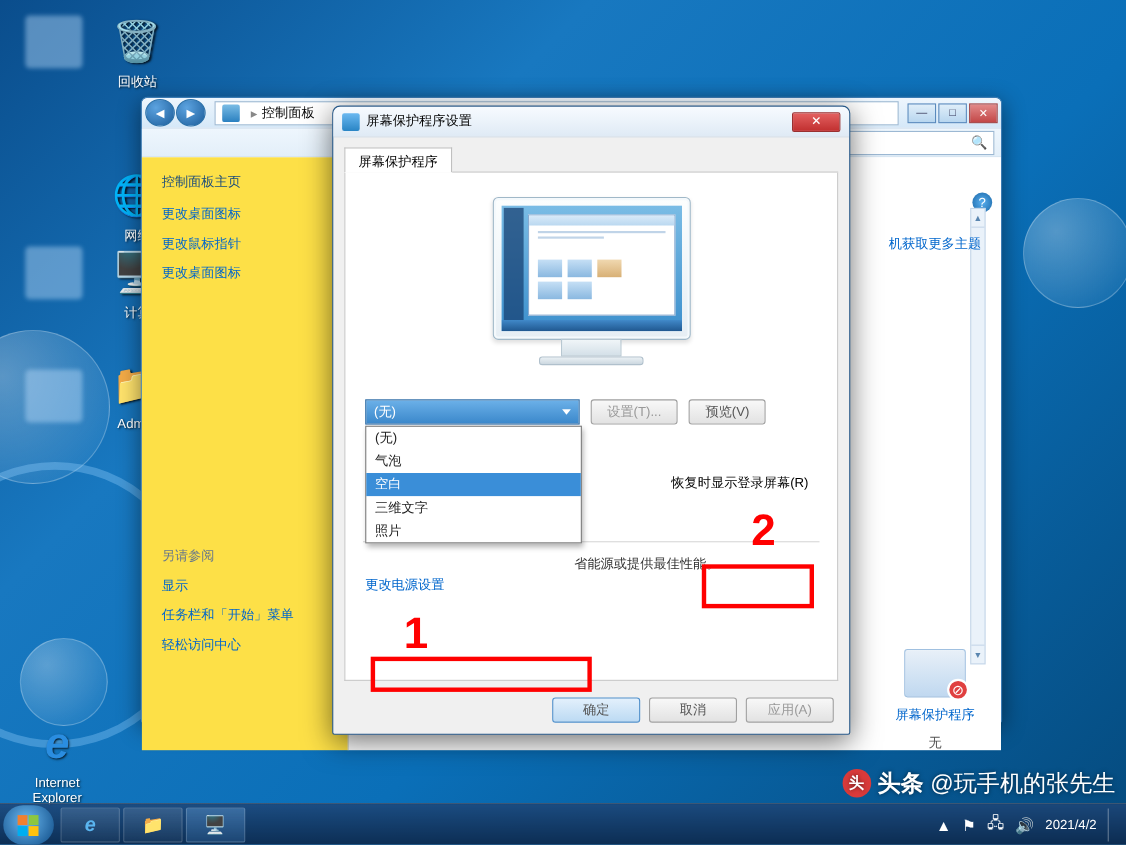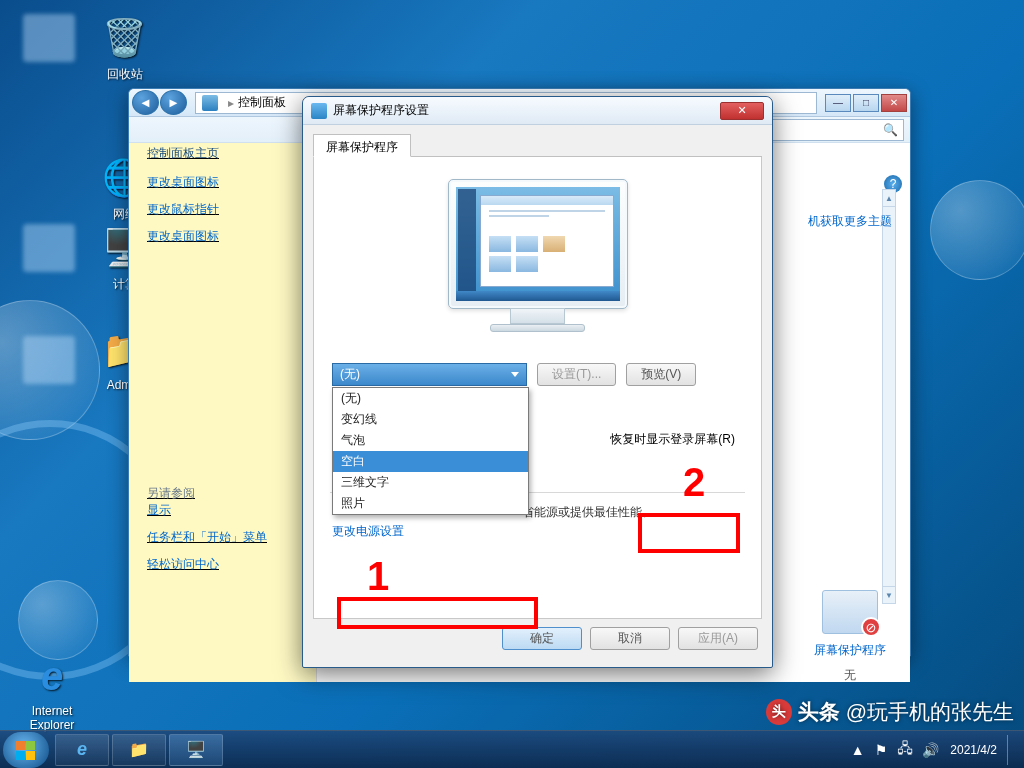--- a/index.html
+++ b/index.html
@@ -12,24 +12,24 @@
 .cp-titlebar{height:28px;background:linear-gradient(#eef6fd,#d5e8f8);border-radius:6px 6px 0 0;display:flex;align-items:center;padding:0 3px;border-bottom:1px solid #b0c8e0;}
 .nav-btns{display:flex;gap:1px;margin-right:8px;}
 .nav-btn{width:27px;height:25px;border-radius:50%;background:radial-gradient(circle at 35% 30%,#5ca3e0,#1c5d9a);border:1px solid #2a70a8;display:flex;align-items:center;justify-content:center;color:#fff;font-size:13px;}
 .breadcrumb{flex:1;height:22px;background:#fff;border:1px solid #9cb8d3;display:flex;align-items:center;padding:0 6px;font-size:12px;}
 .bc-ico{width:16px;height:16px;background:linear-gradient(#7abce5,#2a80c0);margin-right:6px;border-radius:2px;}
 .win-btns{display:flex;margin-left:6px;}
 .win-btn{width:26px;height:18px;margin-left:2px;border:1px solid #5a8abd;background:linear-gradient(#e0eef9,#b8d6ef);display:flex;align-items:center;justify-content:center;font-size:10px;color:#335;}
 .win-btn.close{background:linear-gradient(#e28a8a,#c34848);color:#fff;border-color:#a34040;}
 .searchbox{width:175px;height:22px;background:#fff;border:1px solid #9cb8d3;margin-left:6px;display:flex;align-items:center;font-size:12px;color:#888;padding:0 5px;}
 .cp-body{display:flex;height:calc(100% - 28px);}
-.cp-side{width:188px;background:#fef9c3;border-right:1px solid #e0e0e0;padding:2px 18px;font-size:12px;text-decoration:underline;}
+.cp-side{width:188px;background:#fde047;border-right:1px solid #e0e0e0;padding:14px 18px;font-size:12px;}
 .cp-side .hd{color:#1a4c7c;margin-bottom:12px;}
 .cp-side a{display:block;color:#0066cc;margin-bottom:10px;cursor:pointer;}
-.cp-side .see{color:#6a7a8a;margin-top:240px;margin-bottom:0;}
+.cp-side .see{color:#6a7a8a;margin-top:240px;margin-bottom:10px;}
 .cp-main{flex:1;background:#fff;position:relative;}
 .cp-right{position:absolute;right:10px;top:70px;width:100px;text-align:center;font-size:12px;}
 .cp-right .link{color:#0066cc;margin-bottom:8px;display:block;}
 .cp-right .ss-ico{width:56px;height:44px;margin:360px auto 8px;background:linear-gradient(#e8f0f8,#c0d8f0);border:1px solid #a0c0e0;border-radius:3px;position:relative;}
 .cp-right .no{position:absolute;right:-4px;bottom:-4px;width:20px;height:20px;border-radius:50%;background:#e04040;border:2px solid #fff;display:flex;align-items:center;justify-content:center;color:#fff;font-size:13px;}
 .help-ico{position:absolute;right:8px;top:32px;width:18px;height:18px;border-radius:50%;background:radial-gradient(#5ab0f0,#1865a5);color:#fff;font-size:12px;display:flex;align-items:center;justify-content:center;}
 .ss-dialog{position:absolute;left:302px;top:96px;width:471px;height:572px;background:#f0f0f0;border:1px solid #285a8a;border-radius:7px 7px 2px 2px;box-shadow:0 6px 26px rgba(0,0,0,.55);}
 .ss-title{height:28px;background:linear-gradient(#f7fbff,#dfeaf5);border-radius:7px 7px 0 0;display:flex;align-items:center;padding:0 8px;font-size:12px;border-bottom:1px solid #c0d0e0;}
 .ss-title .t-ico{width:16px;height:16px;background:linear-gradient(#6ab8f0,#2a85c5);margin-right:6px;border-radius:2px;}
 .ss-close{margin-left:auto;width:44px;height:18px;background:linear-gradient(#e36060,#c13030);border:1px solid #9a3030;border-radius:2px;color:#fff;font-size:11px;display:flex;align-items:center;justify-content:center;}
@@ -51,21 +51,21 @@
 .combo .arr{margin-left:auto;width:0;height:0;border-left:4px solid transparent;border-right:4px solid transparent;border-top:5px solid #fff;}
 .btn{height:23px;padding:0 14px;background:linear-gradient(#f8f8f8,#e2e2e2);border:1px solid #a0a0a0;font-size:12px;color:#555;border-radius:3px;}
 .btn:disabled{color:#999;}
 .dropdown{position:absolute;top:23px;left:-1px;width:197px;background:#fff;border:1px solid #7a7a7a;box-shadow:2px 3px 5px rgba(0,0,0,.3);z-index:20;}
 .dropdown .opt{padding:2px 8px;font-size:12px;color:#222;}
 .dropdown .opt.hl{background:#3a8ed8;color:#fff;}
 .wait-row{margin-top:14px;font-size:12px;display:flex;align-items:center;gap:6px;visibility:hidden;}
 .hr{height:1px;background:#d8d8d8;margin:16px -2px 10px;}
 .pwr{font-size:12px;color:#333;line-height:1.6;}
 .pwr a{color:#0066cc;}
-.ss-btns{height:38px;display:flex;justify-content:flex-end;align-items:center;gap:8px;padding:0 4px;background:#f0f0f0;}
+.ss-btns{height:38px;display:flex;justify-content:flex-end;align-items:flex-end;gap:8px;padding:0 4px;background:#f0f0f0;}
 .ss-btns .btn{min-width:80px;}
 .ss-btns .btn.pri{background:linear-gradient(#e3f0fc,#bcdaf3);border-color:#4f90cc;}
 .anno{position:absolute;pointer-events:none;z-index:500;}
 .anno-box{border:4px solid #f00;}
 .anno-txt{color:#f00;font-size:40px;font-weight:bold;font-family:Arial,sans-serif;}
 .taskbar{position:absolute;left:0;right:0;bottom:0;height:38px;background:linear-gradient(rgba(30,70,120,.85),rgba(12,42,78,.94));border-top:1px solid rgba(255,255,255,.2);display:flex;align-items:center;padding:0 3px;}
 .start{width:46px;height:36px;border-radius:18px;background:radial-gradient(circle at 45% 40%,#6ab8f0,#0d4a85);margin-right:6px;position:relative;}
 .start::before,.start::after{content:"";position:absolute;width:9px;height:9px;}
 .start::before{left:13px;top:9px;background:#f08030;box-shadow:10px 0 #8dc63f,0 10px #00aef0,10px 10px #ffc20e;}
 .tk-btn{height:32px;min-width:54px;margin-right:3px;background:linear-gradient(rgba(255,255,255,.12),rgba(255,255,255,.04));border:1px solid rgba(255,255,255,.18);border-radius:2px;display:flex;align-items:center;justify-content:center;}
@@ -194,21 +194,20 @@
         <div class="mon-stand"></div>
         <div class="mon-base"></div>
       </div>
       <div class="row">
         <div class="combo">
           <span>(无)</span>
           <span class="arr"></span>
 
           <div class="dropdown">
             <div class="opt">(无)</div>
-            <div class="opt">变幻线</div>
             <div class="opt">气泡</div>
             <div class="opt hl">空白</div>
             <div class="opt">三维文字</div>
             <div class="opt">照片</div>
           </div>
         </div>
         <button class="btn" disabled="">设置(T)...</button>
         <button class="btn">预览(V)</button>
       </div>
       <div class="wait-row">x</div>

